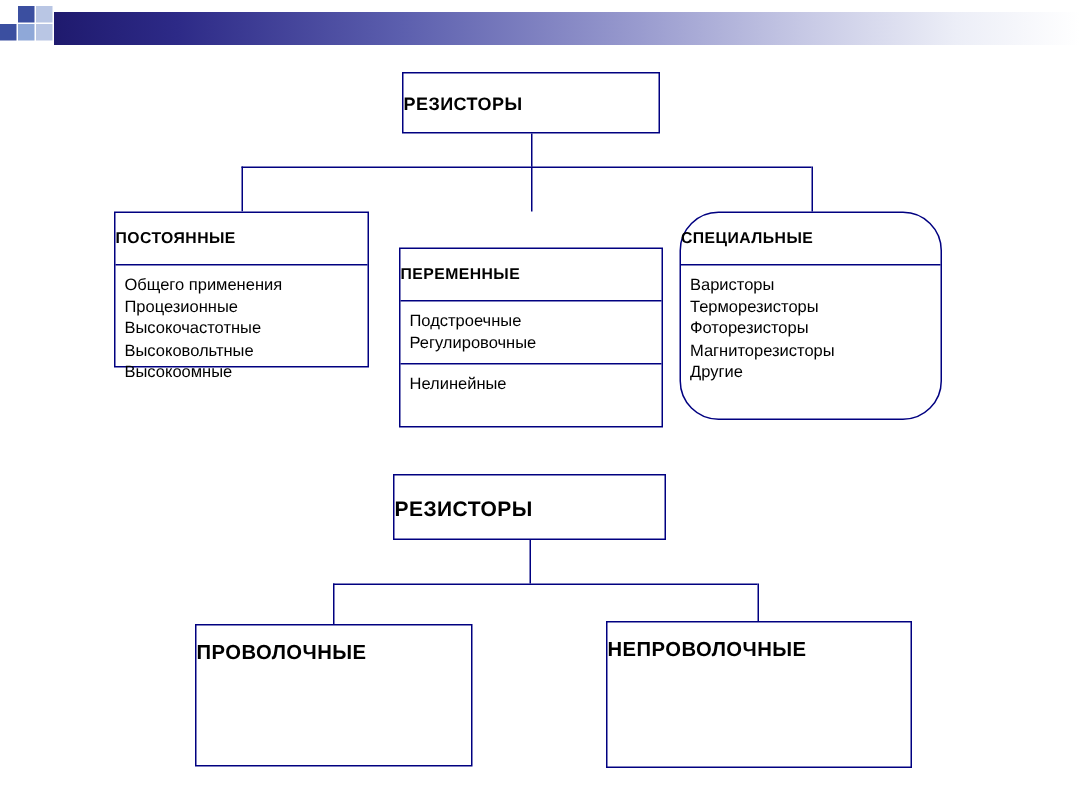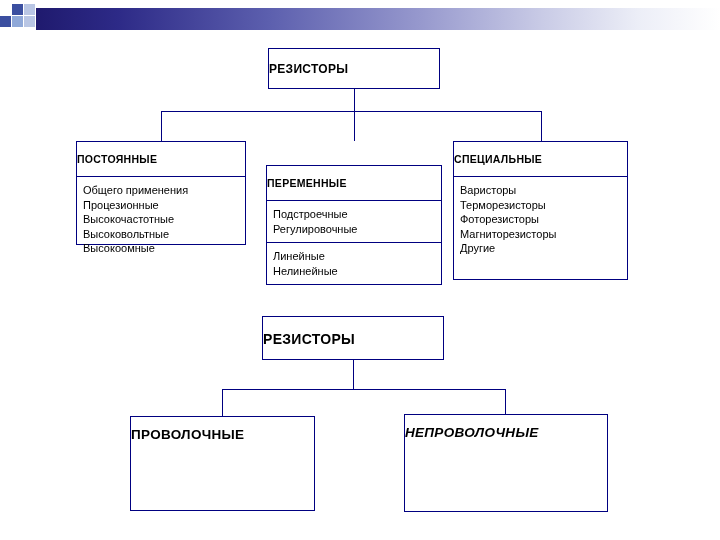--- a/index.html
+++ b/index.html
@@ -93,26 +93,25 @@
   </div>
 </div>
 
 <div class="box" style="left:266px; top:141px; width:176px; height:120px;margin-top:24px;">
   <div class="sec box-title" style="font-size:10.5px; line-height:34px; height:34px;">ПЕРЕМЕННЫЕ</div>
   <div class="sec sec-border-top" style="padding:6px 0 6px 6px; font-size:11px; line-height:14.5px;">
     <div class="list-line">Подстроечные</div>
     <div class="list-line">Регулировочные</div>
   </div>
   <div class="sec sec-border-top" style="padding:6px 0 6px 6px; font-size:11px; line-height:14.5px;">
-    <div class="list-line">Линейные</div>
     <div class="list-line">Нелинейные</div>
   </div>
 </div>
 
-<div class="box" style="left:453px; top:141px; width:175px; height:139px;">
+<div class="box" style="left:453px; top:141px; width:175px; height:139px;border-radius:26px;">
   <div class="sec box-title" style="font-size:10.5px; line-height:34px; height:34px;">СПЕЦИАЛЬНЫЕ</div>
   <div class="sec sec-border-top" style="padding:6px 0 6px 6px; font-size:11px; line-height:14.5px;">
     <div class="list-line">Варисторы</div>
     <div class="list-line">Терморезисторы</div>
     <div class="list-line">Фоторезисторы</div>
     <div class="list-line">Магниторезисторы</div>
     <div class="list-line">Другие</div>
   </div>
 </div>
 
@@ -124,14 +123,14 @@
 <div class="ln ln-h" style="left:222px; top:389px; width:283px;"></div>
 <div class="ln ln-v" style="left:222px; top:389px; height:27px;"></div>
 <div class="ln ln-v" style="left:505px; top:389px; height:25px;"></div>
 
 <div class="box" style="left:130px; top:416px; width:185px; height:95px;">
   <div class="sec box-title" style="font-size:13.5px; line-height:36px; height:36px;">ПРОВОЛОЧНЫЕ</div>
   <div class="sec" style="height:58px;"></div>
 </div>
 
 <div class="box" style="left:404px; top:414px; width:204px; height:98px;">
-  <div class="sec box-title" style="font-size:13.5px; line-height:36px; height:36px;font-style:italic;">НЕПРОВОЛОЧНЫЕ</div>
+  <div class="sec box-title" style="font-size:13.5px; line-height:36px; height:36px;">НЕПРОВОЛОЧНЫЕ</div>
 </div>
 
 </body></html>

